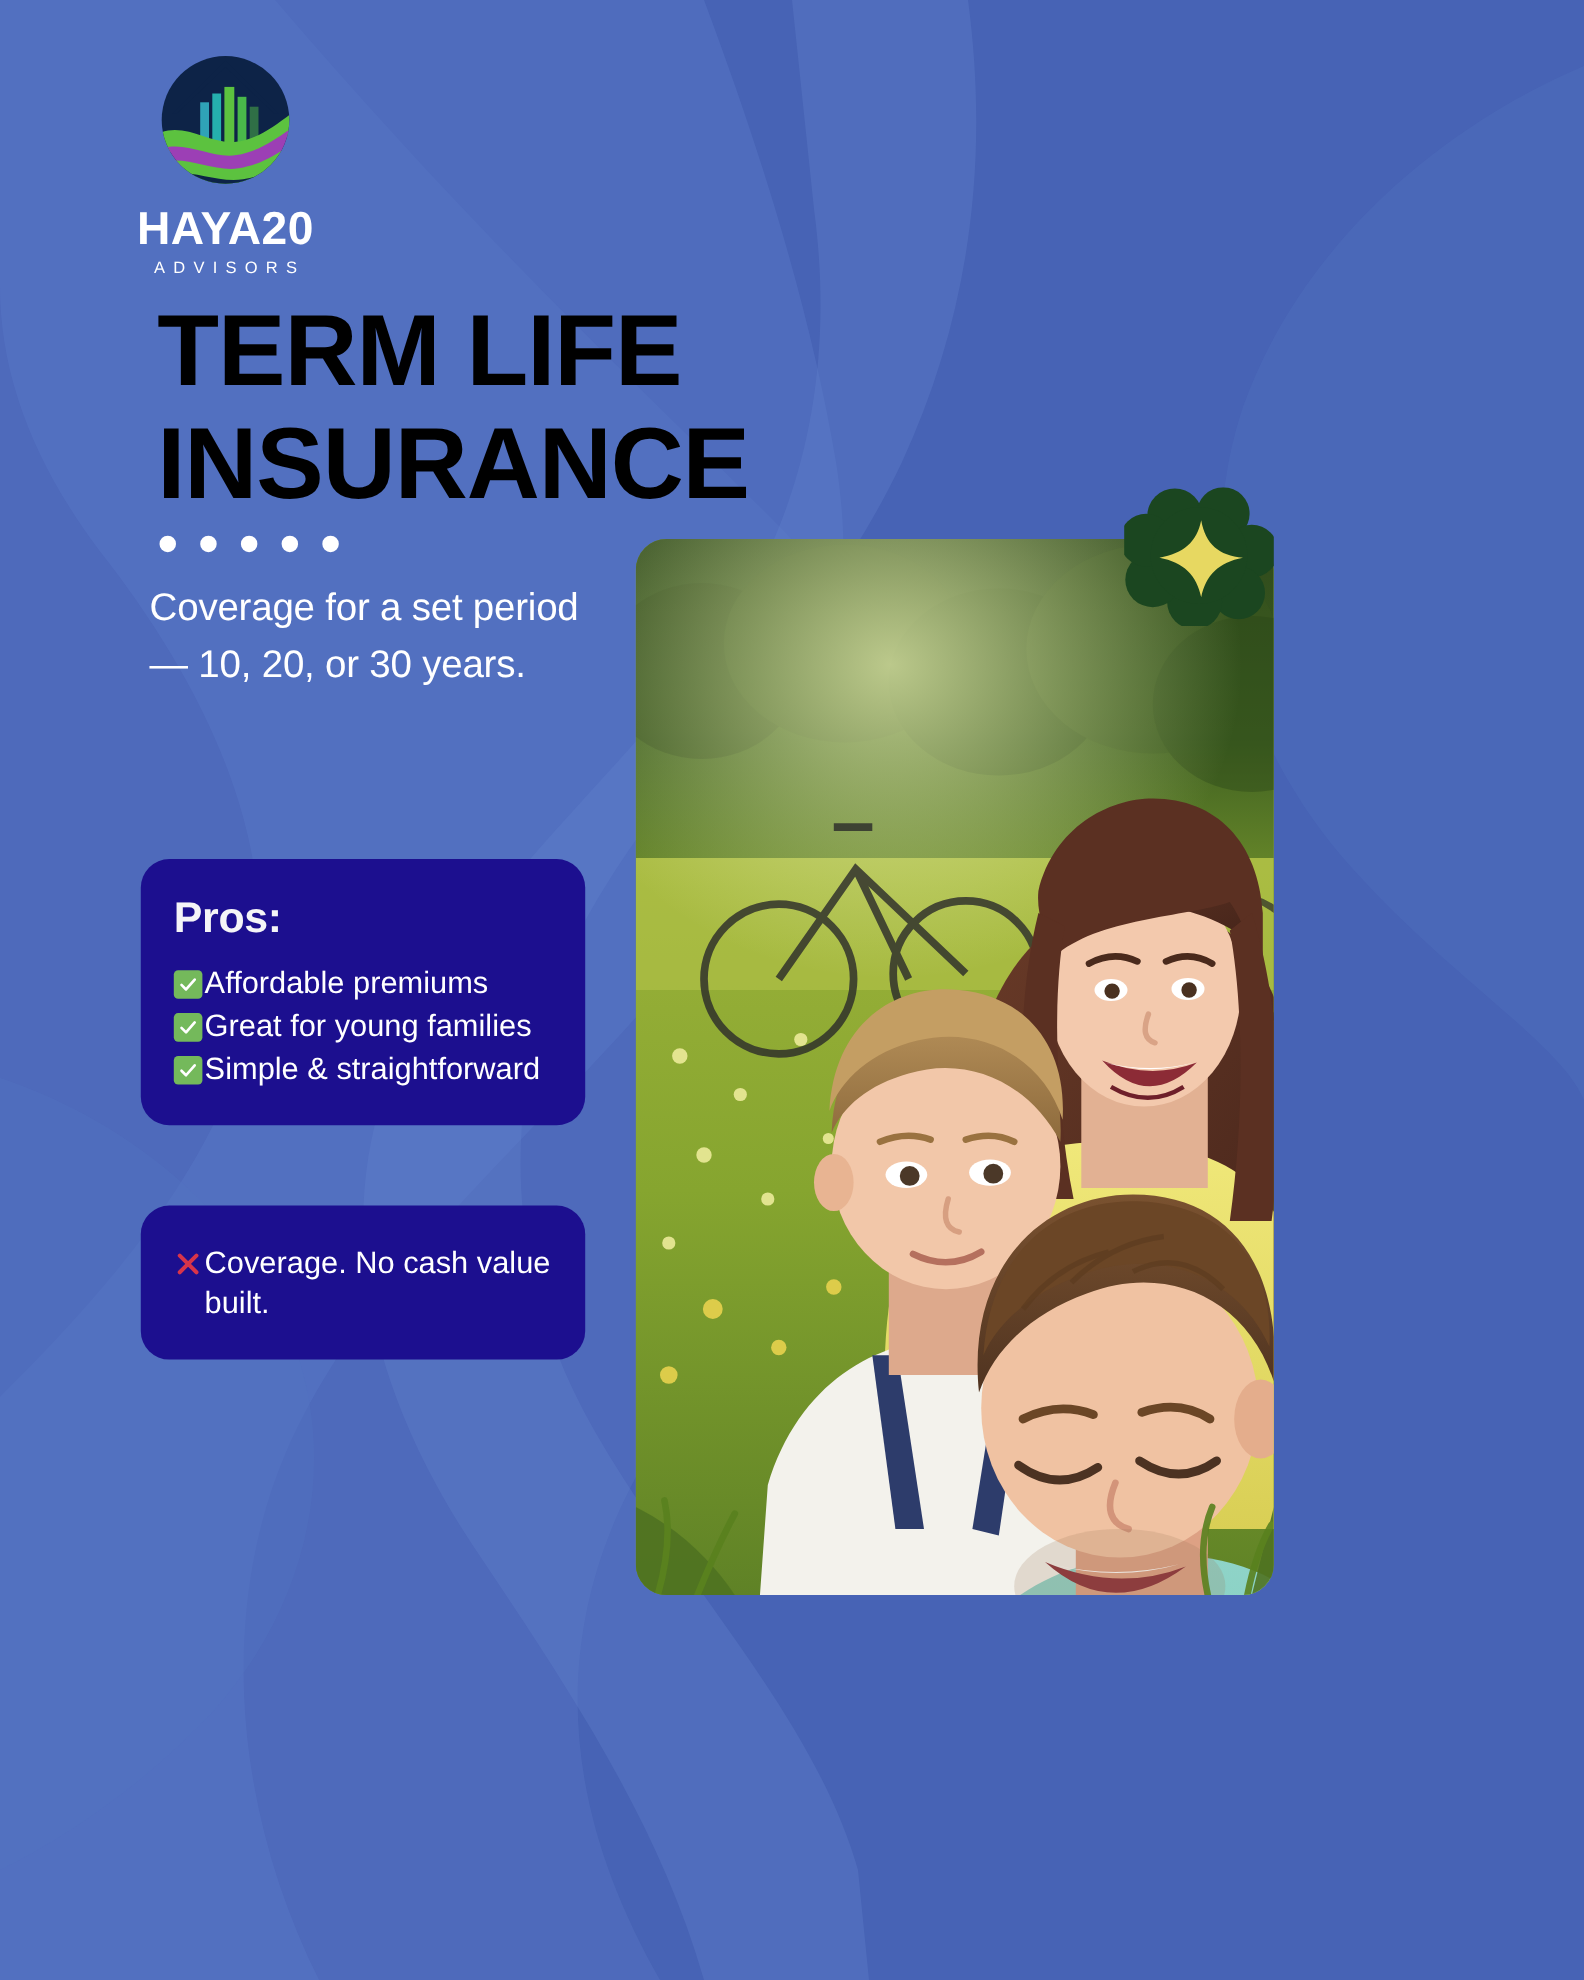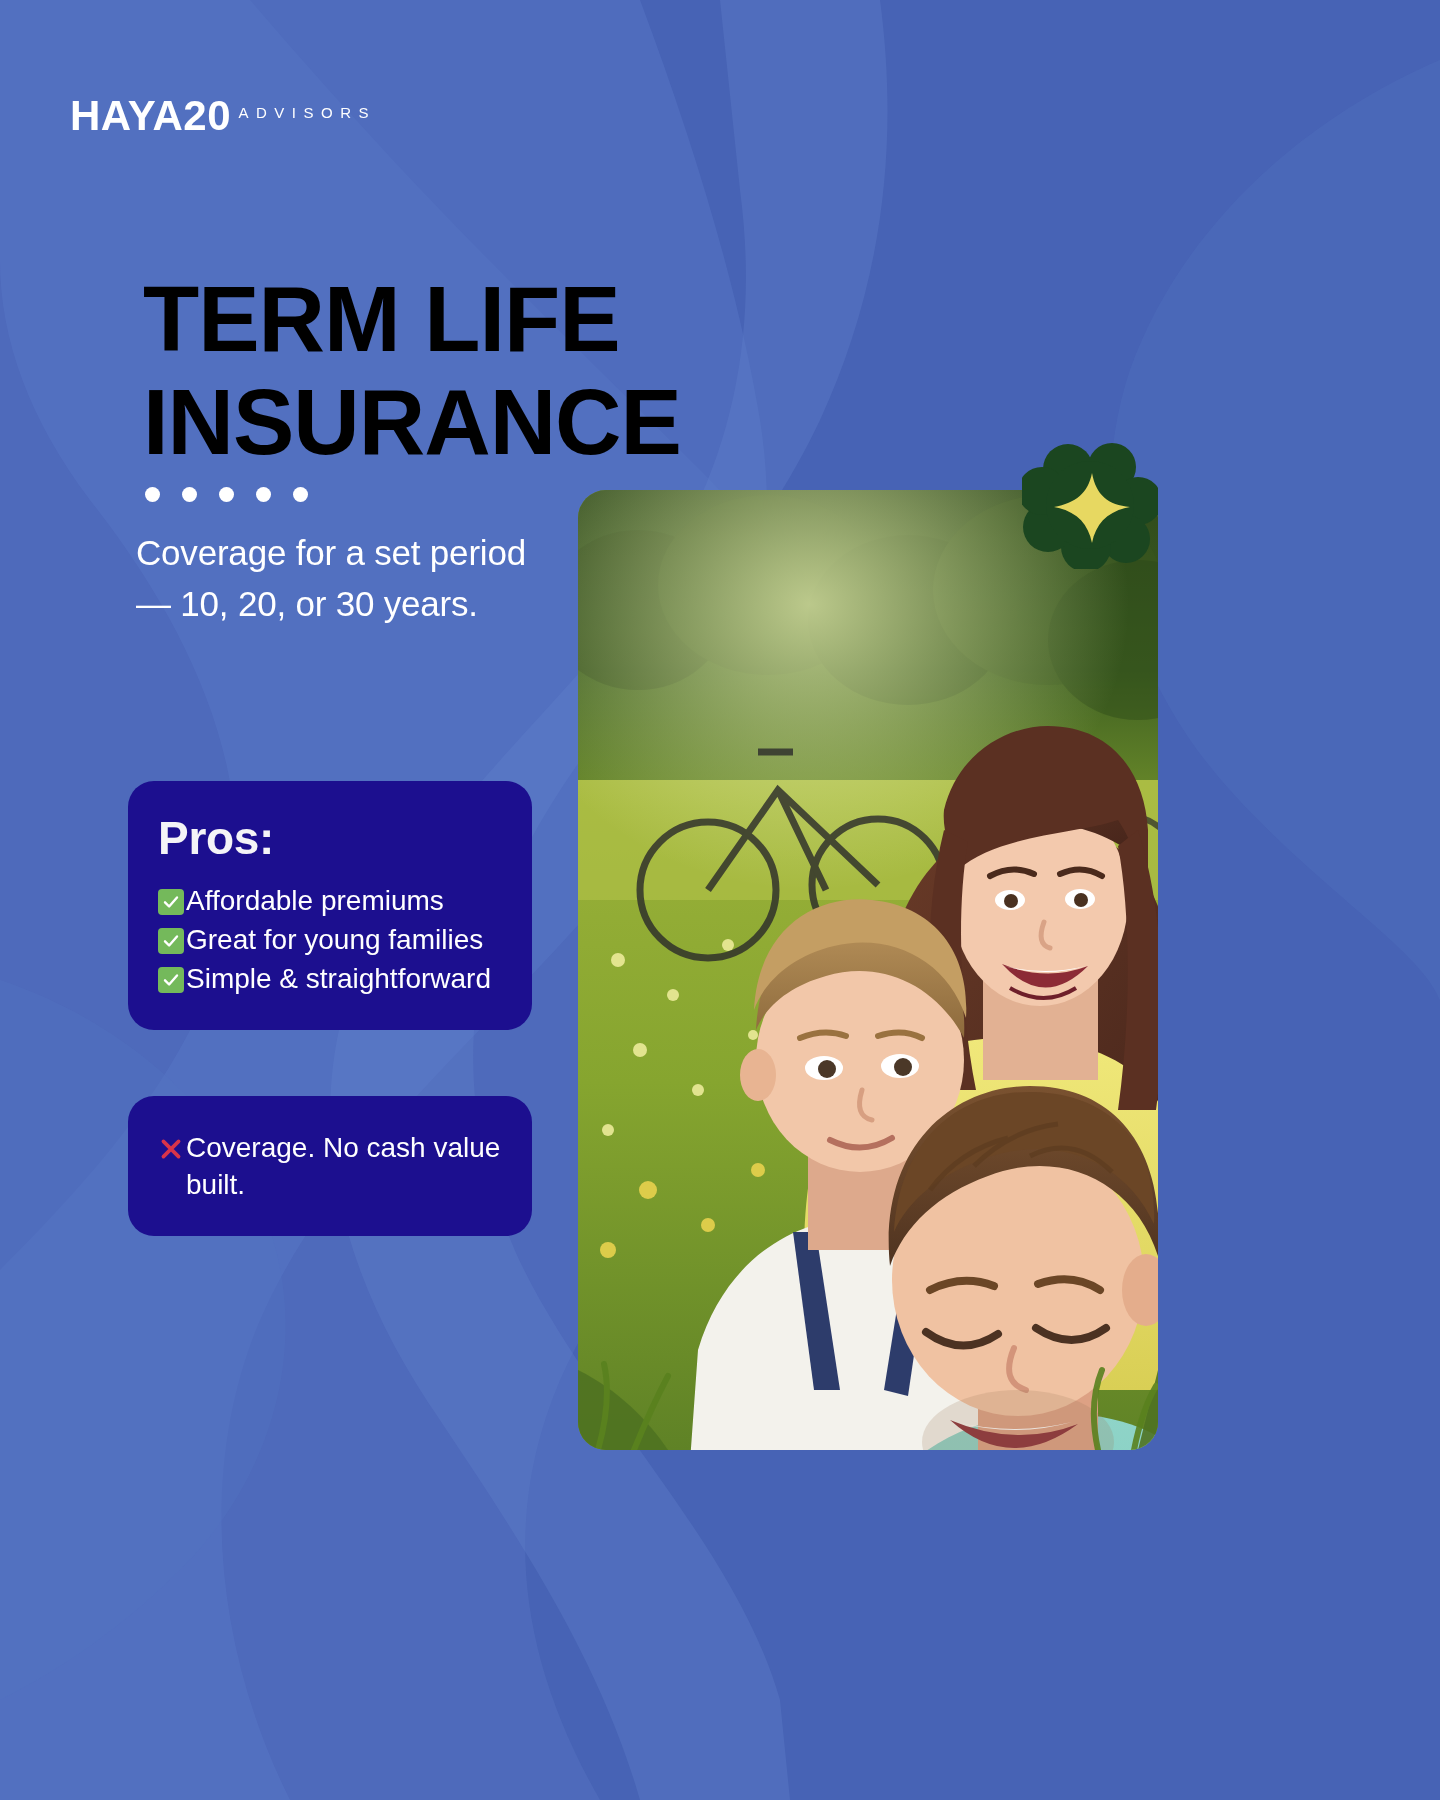--- a/index.html
+++ b/index.html
@@ -20,21 +20,21 @@
 
   
   .bg-layer{ position:absolute; inset:0; overflow:hidden; pointer-events:none; }
   .bg-layer svg{ position:absolute; inset:0; width:1440px; height:1800px; display:block; }
 
   
   .logo-block{
     position:absolute;
     left:70px; top:45px;
     width:270px;
-    display:flex; align-items:center;
+    display:flex; flex-direction:column; align-items:center;
   }
   .logo-mark{ width:128px; height:128px; display:block; }
   .logo-wordmark{
     margin-top:14px;
     font-size:42px;
     font-weight:800;
     letter-spacing:.5px;
     color:#ffffff;
     line-height:1;
     font-family:"Liberation Sans", sans-serif;
@@ -90,21 +90,21 @@
     width:404px;
     background:#1c0f8f;
     border-radius:26px;
     padding:34px 30px 30px 30px;
     color:#ffffff;
   }
   .card-pros{ top:781px; }
   .card-con { top:1096px; }
 
   .card-title{
-    font-size:46px;
+    font-size:39px;
     font-weight:800;
     letter-spacing:-.3px;
     line-height:1;
     margin-bottom:22px;
     color:#f4f4f7;
   }
 
   .card-list{ list-style:none; }
   .card-list li{
     display:flex;

